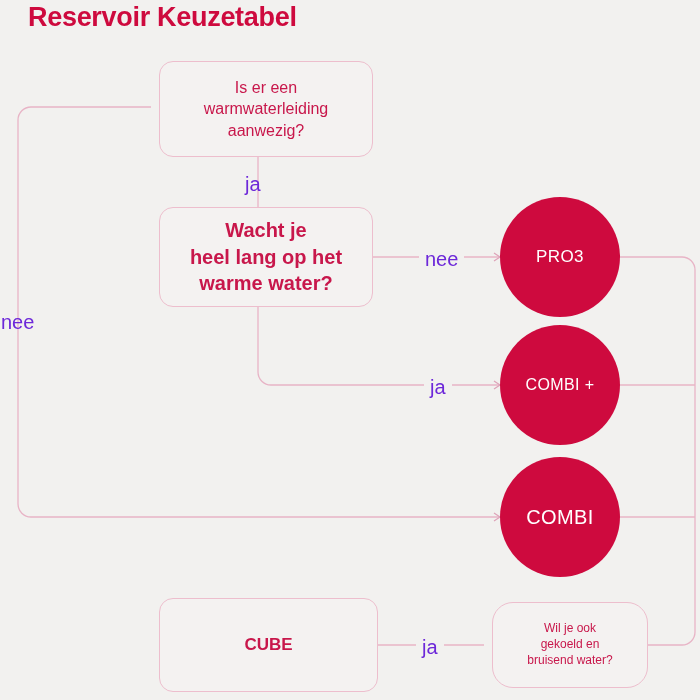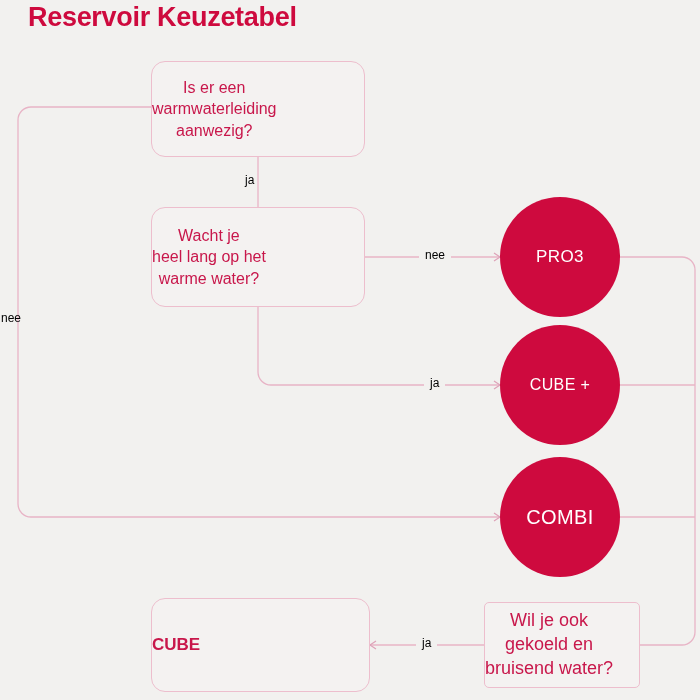--- a/index.html
+++ b/index.html
@@ -31,44 +31,46 @@
     white-space: nowrap;
   }
   .node-box {
     position: absolute;
     box-sizing: border-box;
     border: 1.3px solid #edbecd;
     background: #f4f2f1;
     border-radius: 14px;
     display: flex;
     align-items: center;
+    justify-content: center;
     text-align: center;
     color: #c8174b;
     line-height: 1.32;
+    margin-left: 8px;
   }
   .node-box .node-text {
     display: block;
     white-space: pre-line;
   }
   .node-circle {
     position: absolute;
     box-sizing: border-box;
     background: #ce0a3e;
     border-radius: 50%;
     display: flex;
     align-items: center;
     justify-content: center;
     text-align: center;
     color: #ffffff;
     letter-spacing: 0.4px;
   }
   .edge-label {
     position: absolute;
-    color: #000000;
-    font-size: 12px;
+    color: #6d28d9;
+    font-size: 20px;
     white-space: nowrap;
     line-height: 1;
   }
   svg.edges {
     position: absolute;
     left: 0; top: 0;
     width: 700px;
     height: 700px;
     overflow: visible;
   }
@@ -112,43 +114,43 @@
     <line x1="484" y1="645" x2="370" y2="645"></line>
     <polyline class="arrow-head" points="376,641 370,645 376,649"></polyline>
   </svg>
 
   <div class="node-box" style="left:151px; top:61px; width:214px; height:96px; font-size:16px;">
     <span class="node-text">Is er een
 warmwaterleiding
 aanwezig?</span>
   </div>
 
-  <div class="node-box" style="left:151px; top:207px; width:214px; height:100px; font-size:16px;">
+  <div class="node-box" style="left:151px; top:207px; width:214px; height:100px; font-size:20px;font-weight:bold;">
     <span class="node-text">Wacht je
 heel lang op het
 warme water?</span>
   </div>
 
   <div class="node-circle" style="left:500px; top:197px; width:120px; height:120px; font-size:17px;text-align:right;">
     <span>PRO3</span>
   </div>
 
   <div class="node-circle" style="left:500px; top:325px; width:120px; height:120px; font-size:16px;">
-    <span>CUBE +</span>
+    <span>COMBI +</span>
   </div>
 
   <div class="node-circle" style="left:500px; top:457px; width:120px; height:120px; font-size:20px;">
     <span>COMBI</span>
   </div>
 
   <div class="node-box" style="left:151px; top:598px; width:219px; height:94px; font-size:17px;font-weight:bold;">
     <span class="node-text">CUBE</span>
   </div>
 
-  <div class="node-box" style="left:484px; top:602px; width:156px; height:86px; font-size:18px; border-radius:5px;">
+  <div class="node-box" style="left:484px; top:602px; width:156px; height:86px; font-size:12px; border-radius:21px;">
     <span class="node-text">Wil je ook
 gekoeld en
 bruisend water?</span>
   </div>
 
   <div class="edge-label" style="left:245px; top:174px;">ja</div>
 
   <div class="edge-label" style="left:1px; top:312px;">nee</div>
 
   <div class="edge-label" style="left:419px; top:249px; background:#f2f1ef; padding:0 6px;">nee</div>

